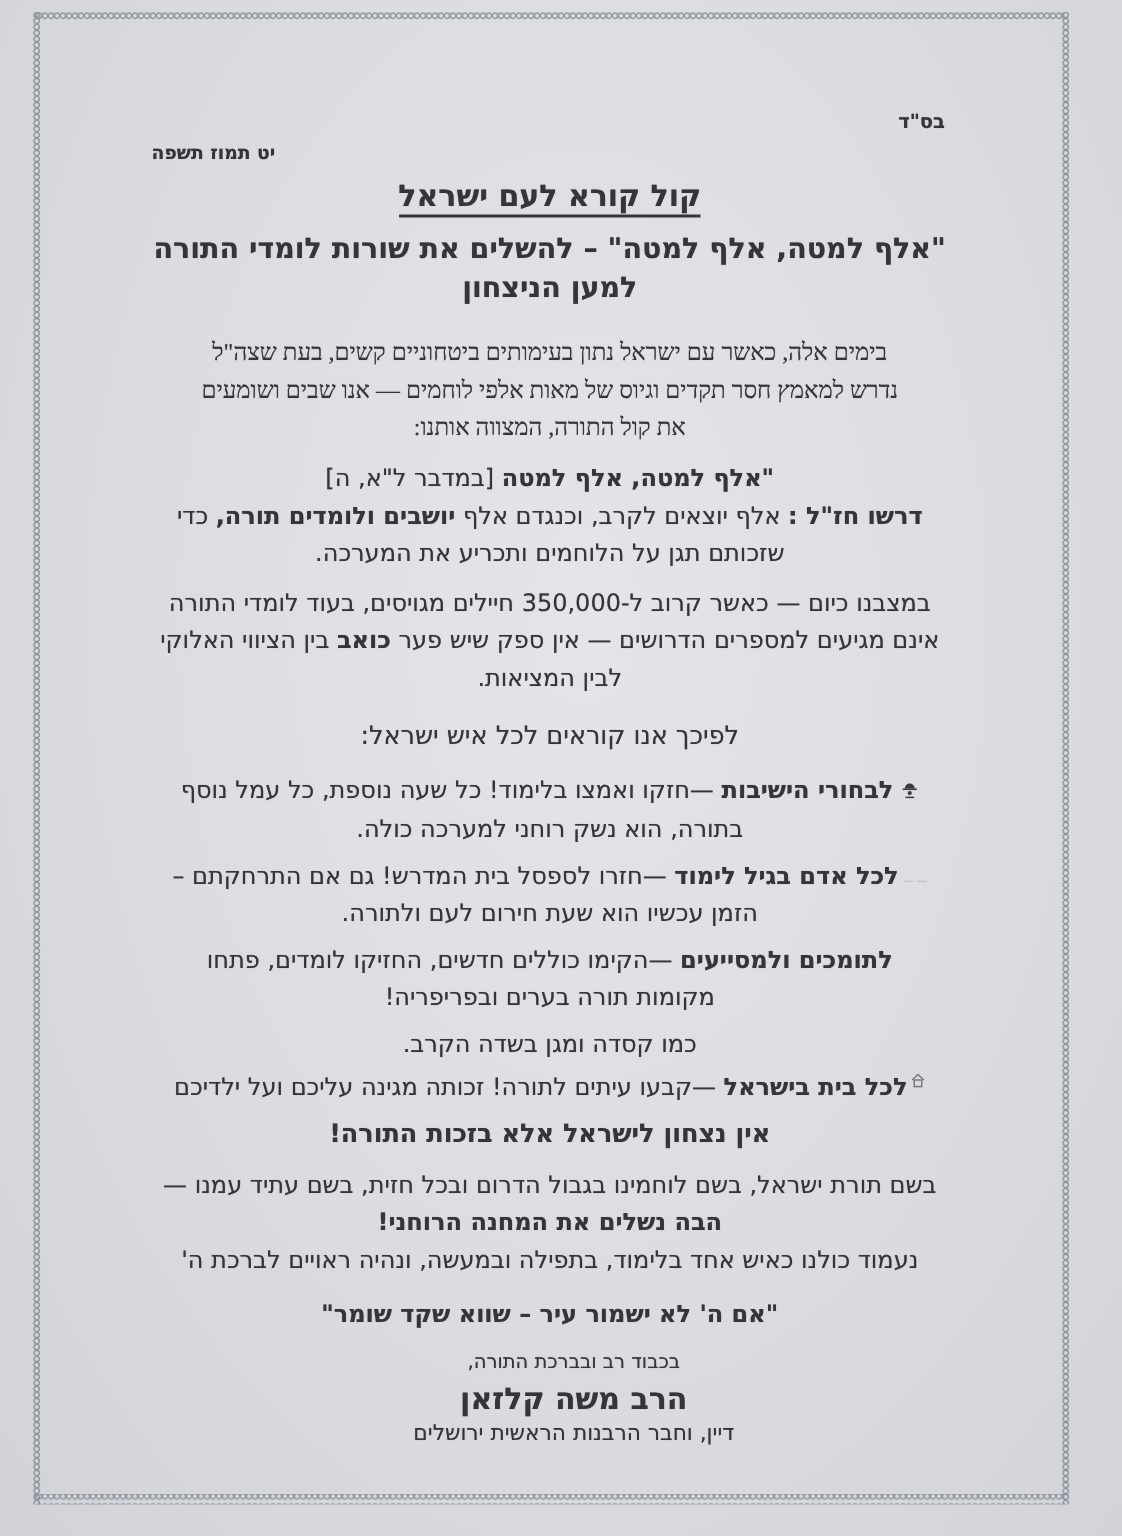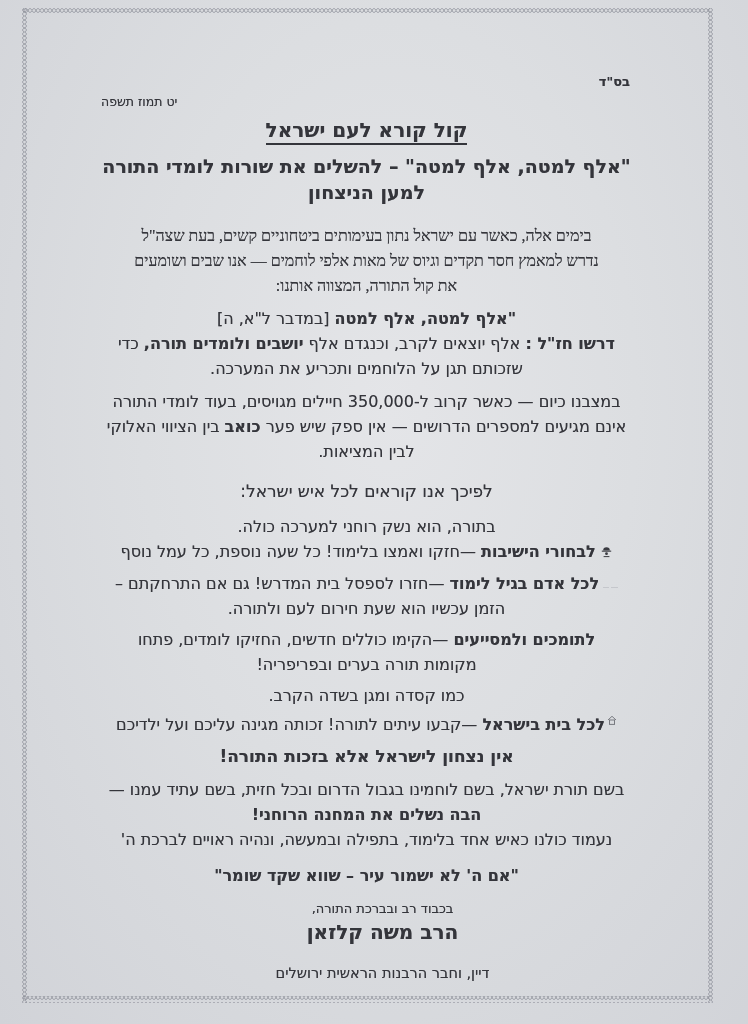--- a/index.html
+++ b/index.html
@@ -10,37 +10,37 @@
     color:#34353b;
   }
   .frame{position:absolute;left:0;top:0;pointer-events:none;}
   .content{
     position:absolute;left:23px;top:0;width:687px;
     direction:rtl;text-align:center;
     font-size:16px;line-height:25px;
     text-shadow:0 0 0.5px rgba(52,53,59,0.55);
   }
   .besed{text-align:right;margin:74px 80px 0 0;font-weight:bold;font-size:13px;line-height:16px;}
-  .dateline{text-align:left;margin:4px 0 0 78px;font-weight:normal;font-size:12.5px;line-height:15px;}
+  .dateline{text-align:left;margin:4px 0 0 78px;font-weight:bold;font-size:12.5px;line-height:15px;}
   .title{margin-top:8px;font-size:20px;font-weight:bold;line-height:26px;}
   .title .underline{border-bottom:2px solid #34353b;padding-bottom:1px;margin-top:40px;}
   .subtitle{margin-top:10px;font-size:19px;font-weight:bold;line-height:26px;}
   .para{margin-top:18px;font-family:Liberation Serif, serif;}
   .block{margin-top:8px;}
   .bold{font-weight:bold;}
   .call-heading{margin-top:14px;font-weight:normal;font-size:17px;line-height:26px;}
   .bullets{margin-top:10px;}
   .bullet{margin-bottom:6px;}
   .victory{margin-top:6px;font-weight:bold;font-size:17px;line-height:26px;}
   .closing{margin-top:8px;}
   .psalm{margin-top:12px;font-weight:bold;font-size:16px;line-height:24px;}
   .signature{margin-top:12px;transform:translateX(16px);}
   .sig-greeting{font-size:13px;line-height:17px;}
   .sig-name{font-size:20px;font-weight:bold;line-height:24px;margin-top:3px;}
-  .sig-role{font-size:14.5px;line-height:20px;margin-top:19px;}
+  .sig-role{font-size:14.5px;line-height:20px;margin-top:2px;}
   .inline-icon{display:inline-block;vertical-align:-1px;margin-left:4px;}
   .inline-icon.sup{vertical-align:4px;margin-left:2px;opacity:.8;}
   .inline-icon.faded{opacity:.55;vertical-align:0;}
 </style>
 </head>
 <body>
 
 <svg class="frame" width="748" height="1024" viewBox="0 0 748 1024">
   <defs>
     <pattern id="wvH" width="8" height="7" patternUnits="userSpaceOnUse">
@@ -89,29 +89,29 @@
     <div>במצבנו כיום — כאשר קרוב ל-350,000 חיילים מגויסים, בעוד לומדי התורה</div>
     <div><span>אינם מגיעים למספרים הדרושים — אין ספק שיש פער </span><span class="bold">כואב</span><span> בין הציווי האלוקי</span></div>
     <div>לבין המציאות.</div>
   </div>
 
   <div class="call-heading">לפיכך אנו קוראים לכל איש ישראל:</div>
 
   <div class="bullets">
 
     <div class="bullet">
-      <div>בתורה, הוא נשק רוחני למערכה כולה.</div>
       <div>
         <span class="inline-icon"><svg width="13" height="12" viewBox="0 0 13 12">
               <path d="M3.2 4.6 A3.3 3.3 0 0 1 9.8 4.6 Z" fill="#3a3b41"></path>
               <rect x="1.8" y="4.6" width="9.4" height="1.1" fill="#3a3b41"></rect>
               <circle cx="6.5" cy="7.7" r="1.4" fill="#3a3b41"></circle>
               <rect x="3.6" y="10.1" width="5.8" height="1" fill="#3a3b41"></rect>
             </svg></span><span class="bold">לבחורי הישיבות</span><span> —חזקו ואמצו בלימוד! כל שעה נוספת, כל עמל נוסף</span>
       </div>
+      <div>בתורה, הוא נשק רוחני למערכה כולה.</div>
     </div>
 
     <div class="bullet">
       <div>
         <span class="inline-icon faded"><svg width="15" height="6" viewBox="0 0 15 6">
               <rect x="0" y="4" width="6" height="1" fill="#b3b5bc"></rect>
               <rect x="8" y="4" width="7" height="1" fill="#b3b5bc"></rect>
             </svg></span><span class="bold">לכל אדם בגיל לימוד</span><span> —חזרו לספסל בית המדרש! גם אם התרחקתם –</span>
       </div>
       <div>הזמן עכשיו הוא שעת חירום לעם ולתורה.</div>

